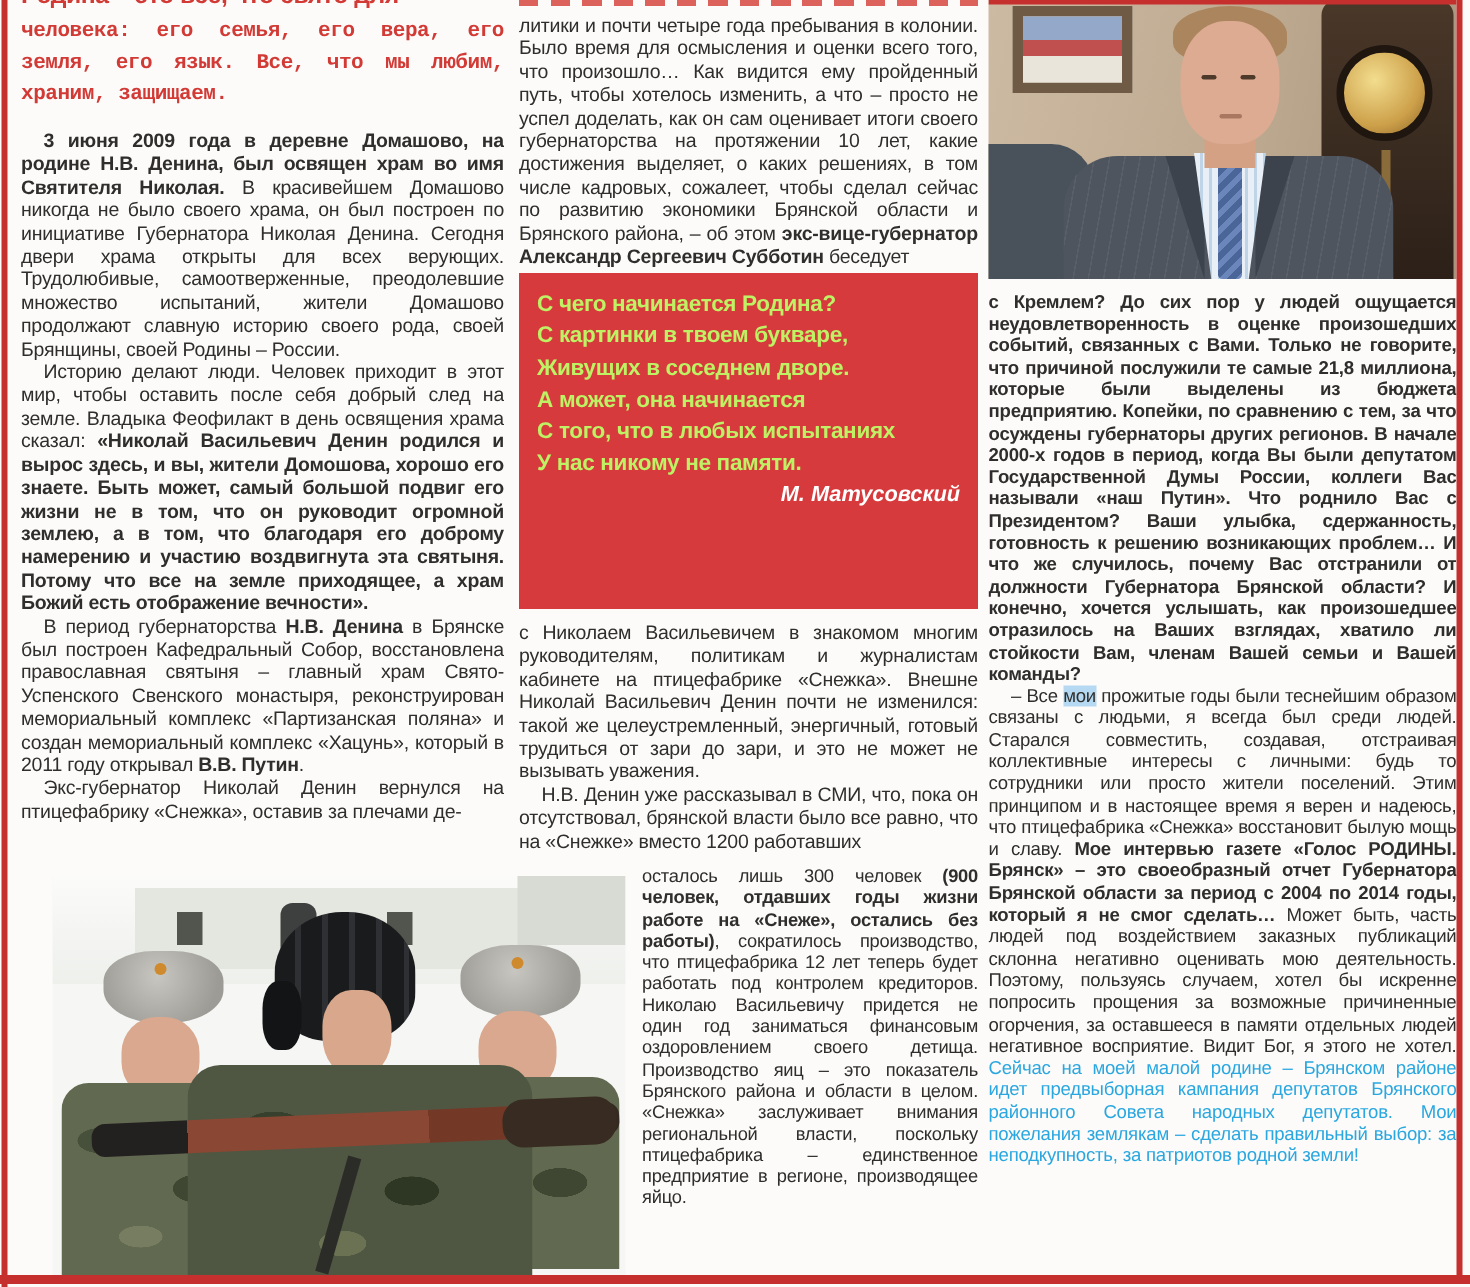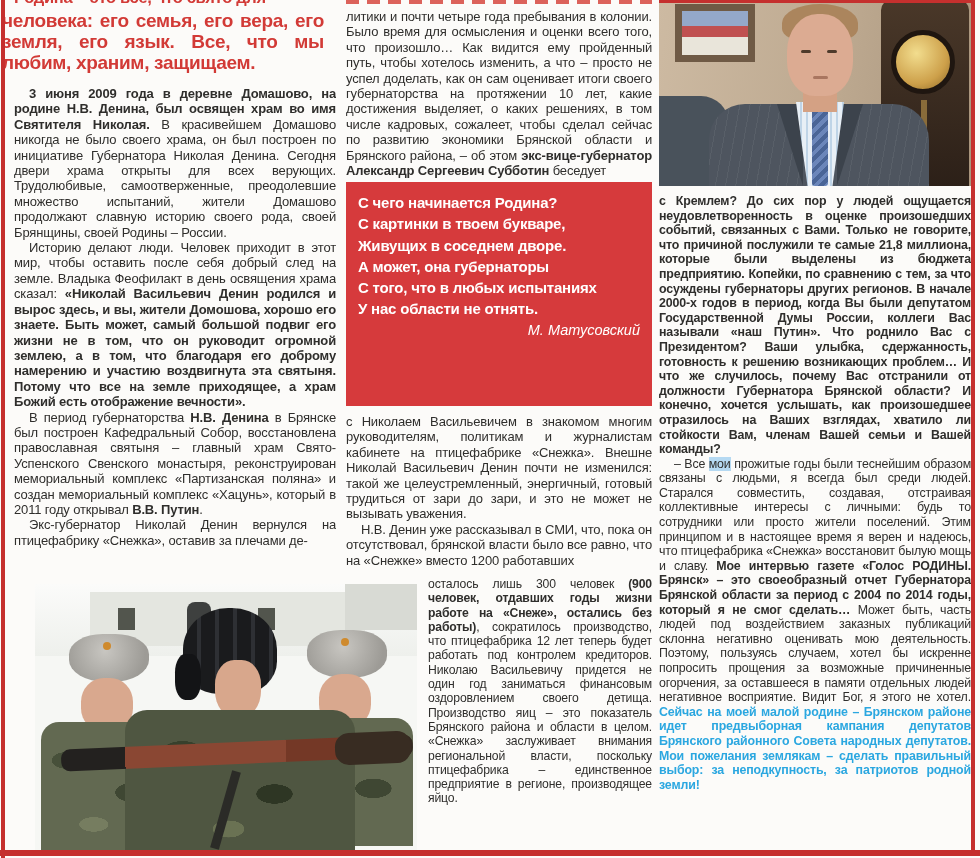--- a/index.html
+++ b/index.html
@@ -17,38 +17,38 @@
 
   
   .txt{position:absolute;text-align:justify;letter-spacing:-0.15px;}
   .txt p{margin:0;}
   .ind{text-indent:15px;}
   .body13{font-size:13px;line-height:15.4px;}
   .body12{font-size:12.4px;line-height:14.6px;}
 
   .run{white-space:pre-wrap;}
   .run.b{font-weight:700;}
-  .run.bb{font-weight:700;color:var(--blue);}
+  .run.bb{font-weight:400;color:var(--blue);}
   .run.hl{background:var(--hl);margin-top:48px;}
 
   
   .hl-cut{left:14px;top:0;width:322px;height:9px;overflow:hidden;z-index:2;}
   .hl-cut .inner{margin-top:-12px;font-size:16.5px;font-weight:700;color:var(--red);letter-spacing:-0.3px;}
-  .intro-red{left:2px;top:11px;width:322px;height:70px;overflow:hidden;
-             font-size:19px;line-height:20.8px;font-weight:700;color:var(--red);letter-spacing:-0.3px;}
+  .intro-red{left:14px;top:11px;width:322px;height:70px;overflow:hidden;
+             font-size:14px;line-height:20.8px;font-weight:700;color:var(--red);letter-spacing:-0.3px;font-family:Liberation Mono, monospace;}
   .col1-body{left:14px;top:86px;width:322px;height:498px;overflow:hidden;}
 
   
   .cut-strip{left:346px;top:0;width:306px;height:4px;z-index:2;
              background:repeating-linear-gradient(90deg,#d6473f 0 13px,transparent 13px 21px);opacity:.85;}
   .col2-top{left:346px;top:9px;width:306px;height:169px;overflow:hidden;}
   .redbox{left:346px;top:182px;width:306px;height:224px;background:var(--redbox);
           box-sizing:border-box;padding:10px 12px 8px;z-index:1;}
-  .poem-line{color:#ffffff;font-weight:700;font-size:15px;line-height:21.3px;letter-spacing:-0.2px;white-space:nowrap;}
-  .poem-author{color:#fff;font-weight:400;font-style:italic;font-size:14.5px;text-align:right;margin-top:2px;}
+  .poem-line{color:#bef264;font-weight:700;font-size:15px;line-height:21.3px;letter-spacing:-0.2px;white-space:nowrap;}
+  .poem-author{color:#fff;font-weight:700;font-style:italic;font-size:14.5px;text-align:right;margin-top:2px;}
   .col2-mid{left:346px;top:414px;width:306px;height:163px;overflow:hidden;}
   .col2-narrow{left:428px;top:577px;width:224px;height:273px;overflow:hidden;
                font-size:12.2px;line-height:14.3px;}
 
   
   .col3-text{left:659px;top:194px;width:312px;height:656px;overflow:hidden;}
 
   
   .photo-portrait{left:659px;top:0;width:312px;height:186px;overflow:hidden;z-index:3;
      background:linear-gradient(100deg,#cdbaa2 0%,#bda990 55%,#a8947c 100%);}
@@ -129,23 +129,23 @@
 
   <div class="abs cut-strip"></div>
   <div class="txt body13 col2-top">
     <p><span class="run r">литики и почти четыре года пребывания в колонии. Было время для осмысления и оценки всего того, что произошло… Как видится ему пройденный путь, чтобы хотелось изменить, а что – просто не успел доделать, как он сам оценивает итоги своего губернаторства на протяжении 10 лет, какие достижения выделяет, о каких решениях, в том числе кадровых, сожалеет, чтобы сделал сейчас по развитию экономики Брянской области и Брянского района, – об этом </span><span class="run b">экс-вице-губернатор Александр Сергеевич Субботин</span><span class="run r"> беседует</span></p>
   </div>
   <div class="abs redbox">
     <div>
         <div class="poem-line">С чего начинается Родина?</div>
         <div class="poem-line">С картинки в твоем букваре,</div>
         <div class="poem-line">Живущих в соседнем дворе.</div>
-        <div class="poem-line">А может, она губернаторы</div>
+        <div class="poem-line">А может, она начинается</div>
         <div class="poem-line">С того, что в любых испытаниях</div>
-        <div class="poem-line">У нас области не отнять.</div>
+        <div class="poem-line">У нас никому не памяти.</div>
       </div>
     <div class="poem-author">М. Матусовский</div>
   </div>
   <div class="txt body13 col2-mid">
     <p><span class="run r">с Николаем Васильевичем в знакомом многим руководителям, политикам и журналистам кабинете на птицефабрике «Снежка». Внешне Николай Васильевич Денин почти не изменился: такой же целеустремленный, энергичный, готовый трудиться от зари до зари, и это не может не вызывать уважения.</span></p>
     <p class="ind"><span class="run r">Н.В. Денин уже рассказывал в СМИ, что, пока он отсутствовал, брянской власти было все равно, что на «Снежке» вместо 1200 работавших</span></p>
   </div>
   <div class="txt col2-narrow">
     <p><span class="run r">осталось лишь 300 человек </span><span class="run b">(900 человек, отдавших годы жизни работе на «Снеже», остались без работы)</span><span class="run r">, сократилось производство, что птицефабрика 12 лет теперь будет работать под контролем кредиторов. Николаю Васильевичу придется не один год заниматься финансовым оздоровлением своего детища. Производство яиц – это показатель Брянского района и области в целом. «Снежка» заслуживает внимания региональной власти, поскольку птицефабрика – единственное предприятие в регионе, производящее яйцо.</span></p>
   </div>

